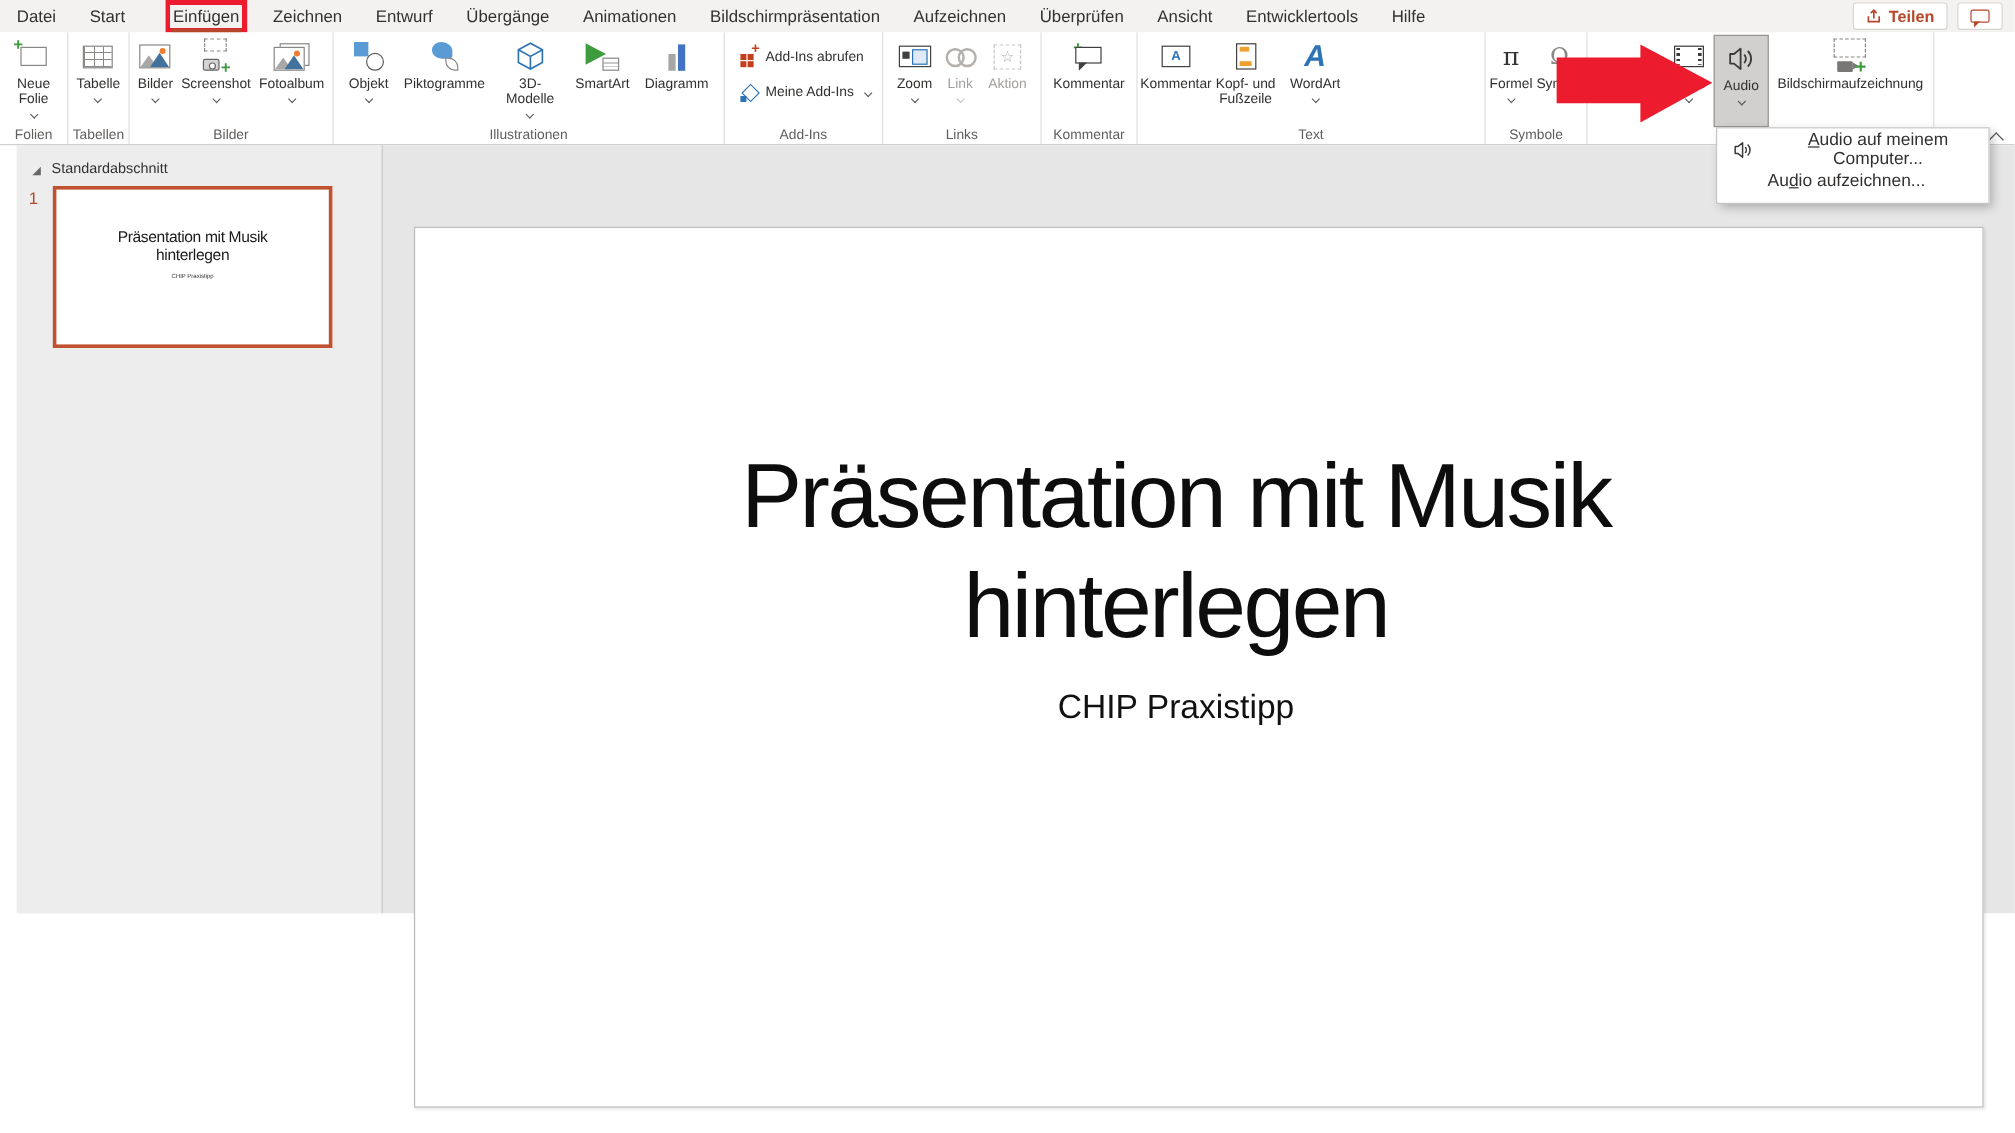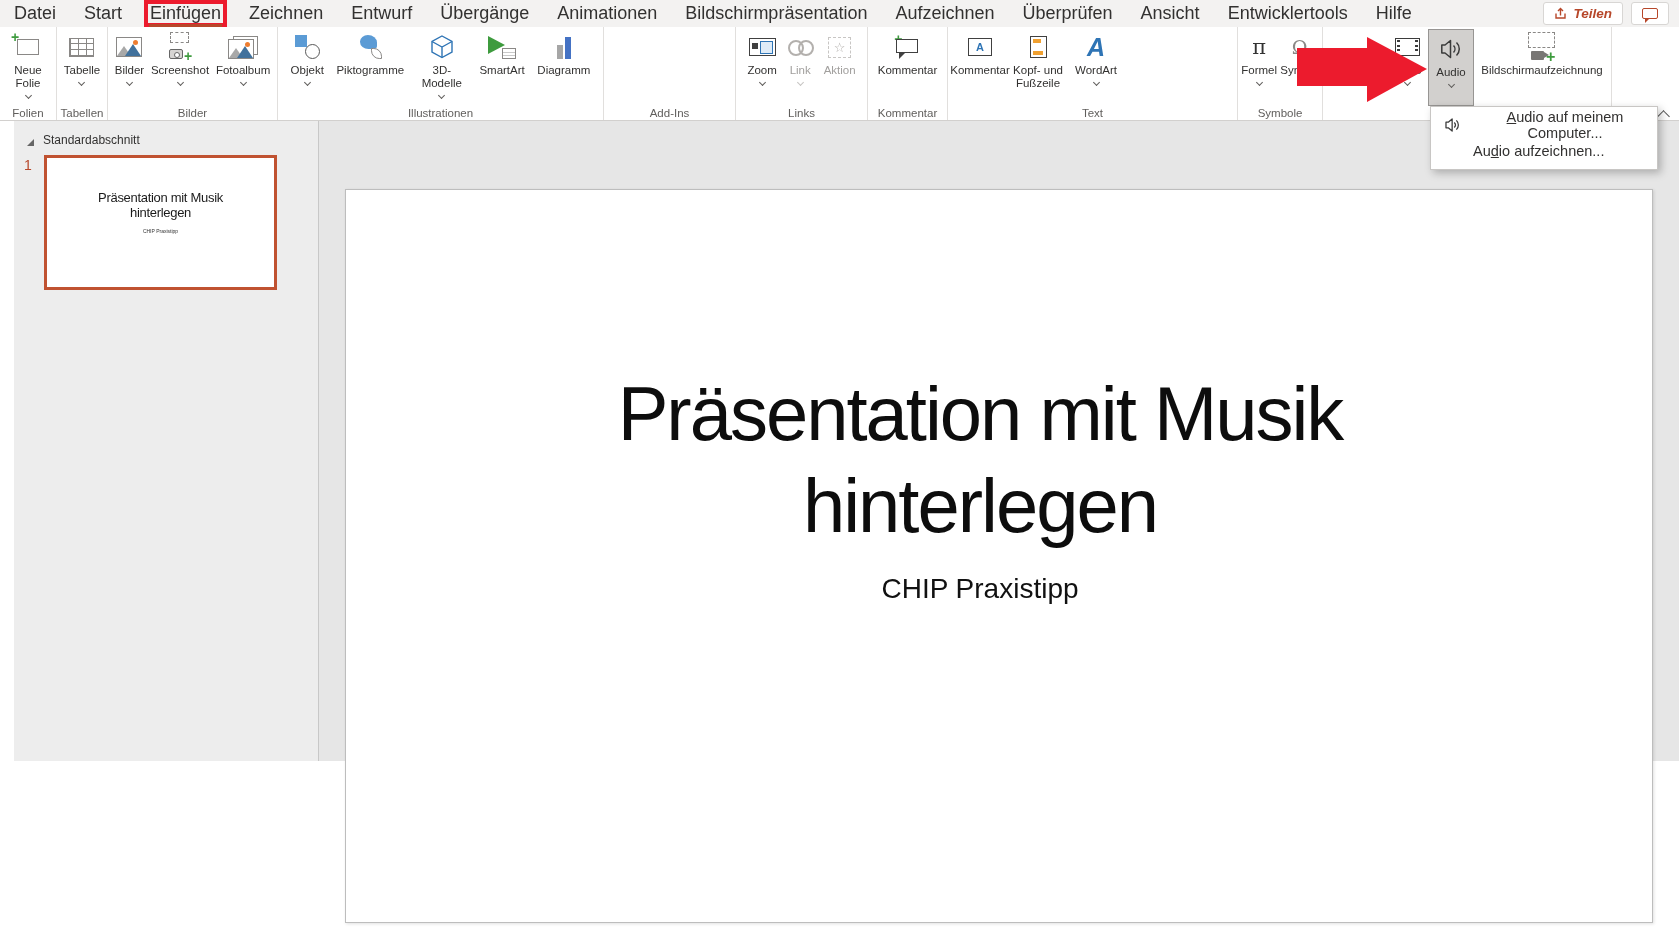--- a/index.html
+++ b/index.html
@@ -6,25 +6,25 @@
     --accent:#B7472A; --red:#EC1B2D; --ink:#323130; --gray:#605E5C;
     --line:#E1DFDD; --icondark:#404040; --blue:#2E74B5; --green:#3E9B3E;
   }
   *{box-sizing:border-box;}
   html,body{margin:0;padding:0;}
   body{width:1679px;height:944px;overflow:hidden;font-family:"Liberation Sans",sans-serif;background:#fff;}
   .app{position:relative;width:1679px;height:944px;}
 
   
   .tabrow{position:absolute;left:0;top:0;width:100%;height:27px;background:#F3F2F1;display:flex;align-items:center;gap:24px;padding-left:12px;}
-  .tab{font-size:18px;color:var(--ink);white-space:nowrap;position:relative;line-height:19px;padding:0 2px;cursor:default;}
+  .tab{font-size:14px;color:var(--ink);white-space:nowrap;position:relative;line-height:19px;padding:0 2px;cursor:default;}
   .tab.active::after{content:"";position:absolute;left:1px;right:1px;bottom:-4px;height:3px;background:var(--accent);}
-  .tab.annotated{box-shadow:0 0 0 4px var(--red);}
+  .tab.annotated{box-shadow:0 0 0 4px var(--red);margin-left:12px;}
   .topright{position:absolute;right:10px;top:2px;display:flex;gap:8px;align-items:center;}
-  .btn-share{height:23px;display:flex;align-items:center;gap:6px;background:#fff;border:1px solid #D8D6D4;border-radius:3px;padding:0 10px;color:var(--accent);font-size:13.5px;font-weight:bold;font-style:italic;}
+  .btn-share{height:23px;display:flex;align-items:center;gap:6px;background:#fff;border:1px solid #D8D6D4;border-radius:3px;padding:0 10px;color:var(--accent);font-size:13.5px;font-weight:bold;}
   .btn-cmt{width:38px;height:23px;display:flex;align-items:center;justify-content:center;background:#fff;border:1px solid #D8D6D4;border-radius:3px;}
   .cmt-ic{position:relative;width:16px;height:11px;border:1.5px solid var(--accent);border-radius:2px;}
   .cmt-ic::after{content:"";position:absolute;left:2px;bottom:-5px;border-right:5px solid transparent;border-top:5px solid var(--accent);}
 
   
   .ribbon{position:absolute;left:0;top:27px;width:100%;height:94px;background:#fff;border-bottom:1px solid #D2D0CE;}
   .group{position:absolute;top:0;height:93px;border-right:1px solid var(--line);}
   .glabel{position:absolute;bottom:1px;left:0;width:100%;text-align:center;font-size:11.5px;color:var(--gray);}
   .grow{display:flex;justify-content:space-evenly;align-items:flex-start;padding-top:3px;height:78px;}
   .bigbtn{display:flex;flex-direction:column;align-items:center;cursor:default;}
@@ -285,20 +285,35 @@
                 <i class="b2"></i>
               </span>
             </span>
           <span class="blabel nowrap">Diagramm</span>
         </div>
       </div>
       <div class="glabel">Illustrationen</div>
     </div>
 
     <div class="group" style="left:604px;width:132px">
+      <div class="grow" style="flex-direction:column;align-items:flex-start;justify-content:flex-start;gap:13px;padding:12px 0 0 12px;">
+        <div class="smallrow">
+          <span class="rowic">
+              <span class="addin-get-ic"></span>
+            </span>
+          <span>Add-Ins abrufen</span>
+        </div>
+        <div class="smallrow">
+          <span class="rowic">
+              <span class="addin-my-ic"></span>
+            </span>
+          <span>Meine Add-Ins</span>
+          <span class="chev inline"></span>
+        </div>
+      </div>
       <div class="glabel">Add-Ins</div>
     </div>
 
     <div class="group" style="left:736px;width:132px">
       <div class="grow">
         <div class="bigbtn">
           <span class="ic">
               <span class="zoom-ic"></span>
             </span>
           <span class="blabel nowrap">Zoom</span>

